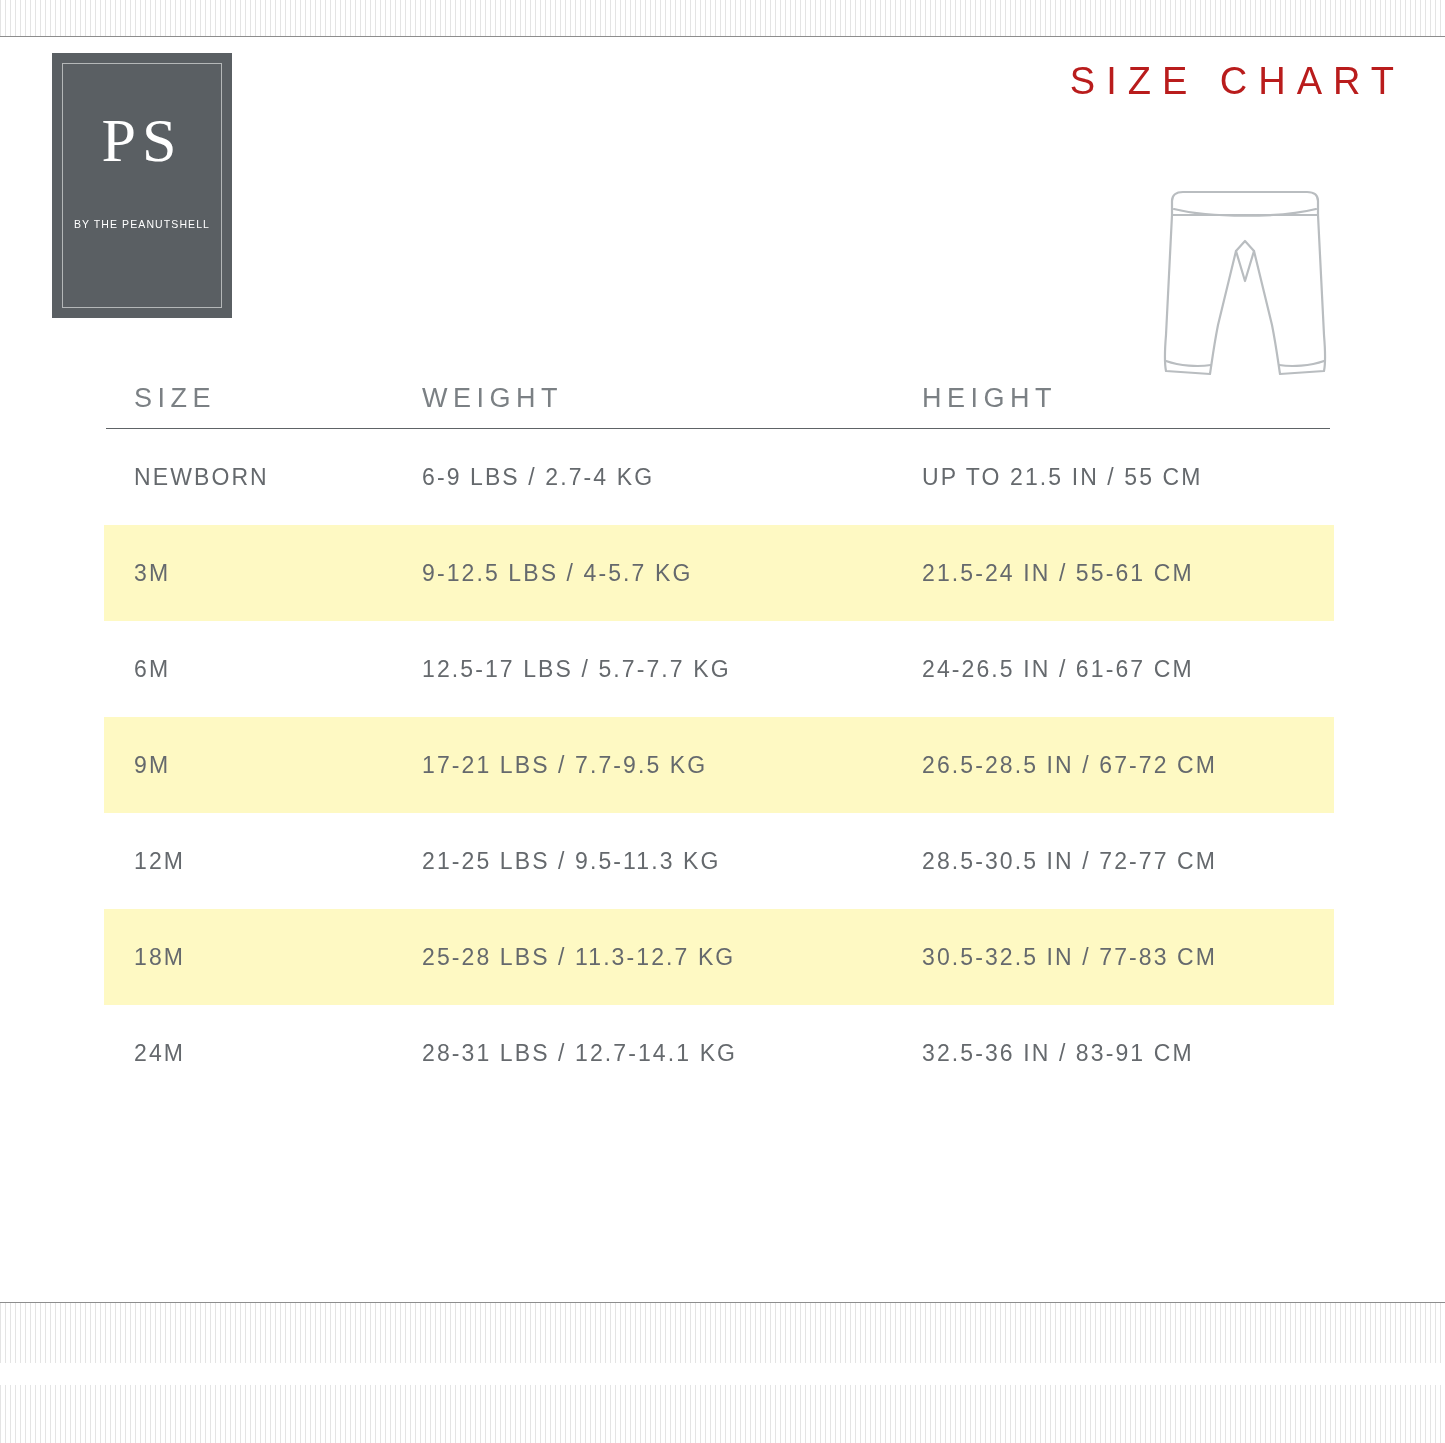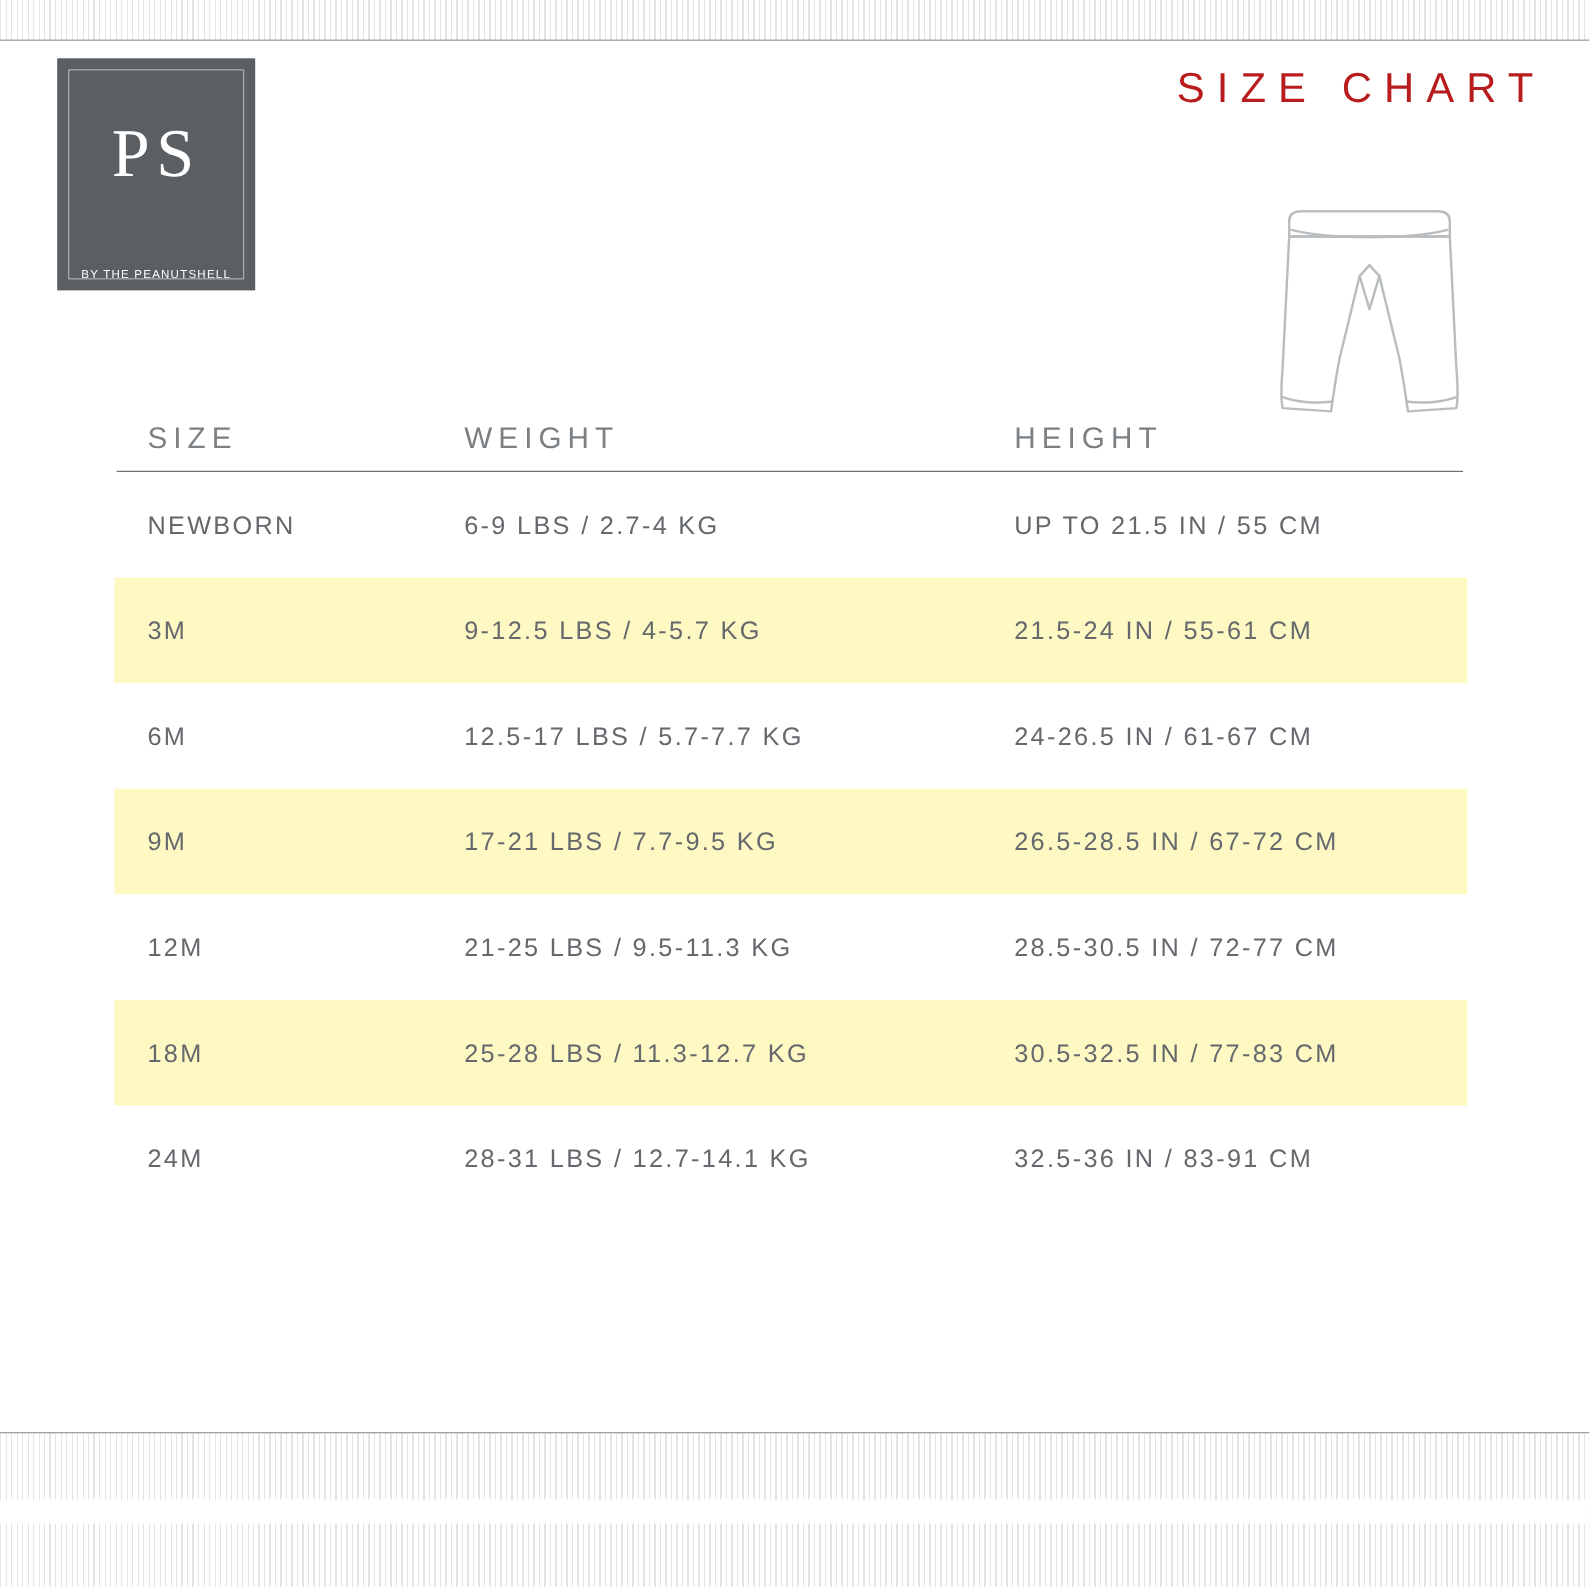--- a/index.html
+++ b/index.html
@@ -46,27 +46,26 @@
     height: 22px;
     background: #ffffff;
   }
 
   
   .logo-box {
     position: absolute;
     left: 52px;
     top: 53px;
     width: 180px;
-    height: 211px;
+    height: 265px;
     background: #5a5f63;
     display: flex;
     flex-direction: column;
     align-items: center;
     justify-content: flex-start;
-    gap: 11px;
   }
   .logo-inner-border {
     position: absolute;
     left: 10px;
     top: 10px;
     right: 10px;
     bottom: 10px;
     border: 1px solid rgba(255,255,255,0.55);
   }
   .logo-ps {
@@ -74,21 +73,21 @@
     margin-top: 56px;
     color: #ffffff;
     font-size: 62px;
     letter-spacing: 6px;
     font-weight: 400;
     font-family: "Liberation Serif", serif;
     line-height: 1;
   }
   .logo-sub {
     position: relative;
-    margin-top: 62px;
+    margin-top: 47px;
     color: #ffffff;
     font-size: 10.5px;
     letter-spacing: 1.1px;
     font-family: "Liberation Sans", sans-serif;
   }
 
   
   .page-title {
     position: absolute;
     right: 40px;

